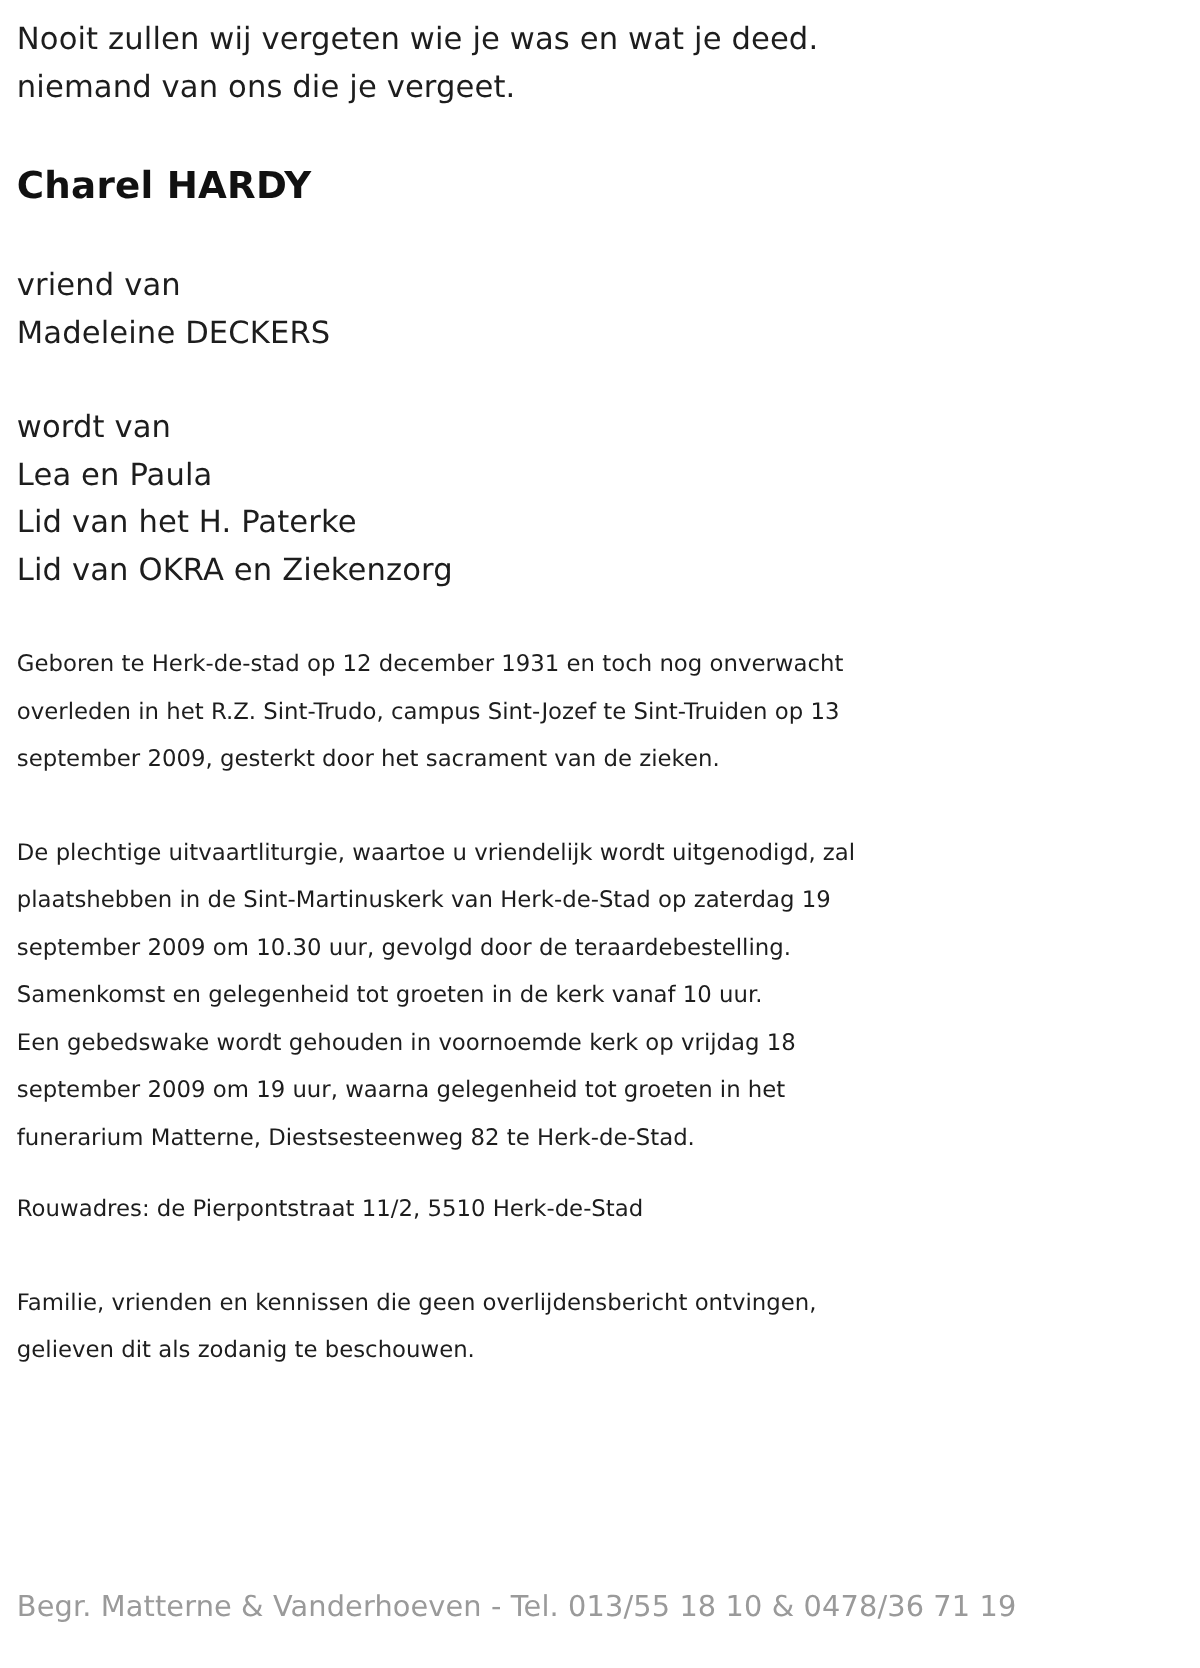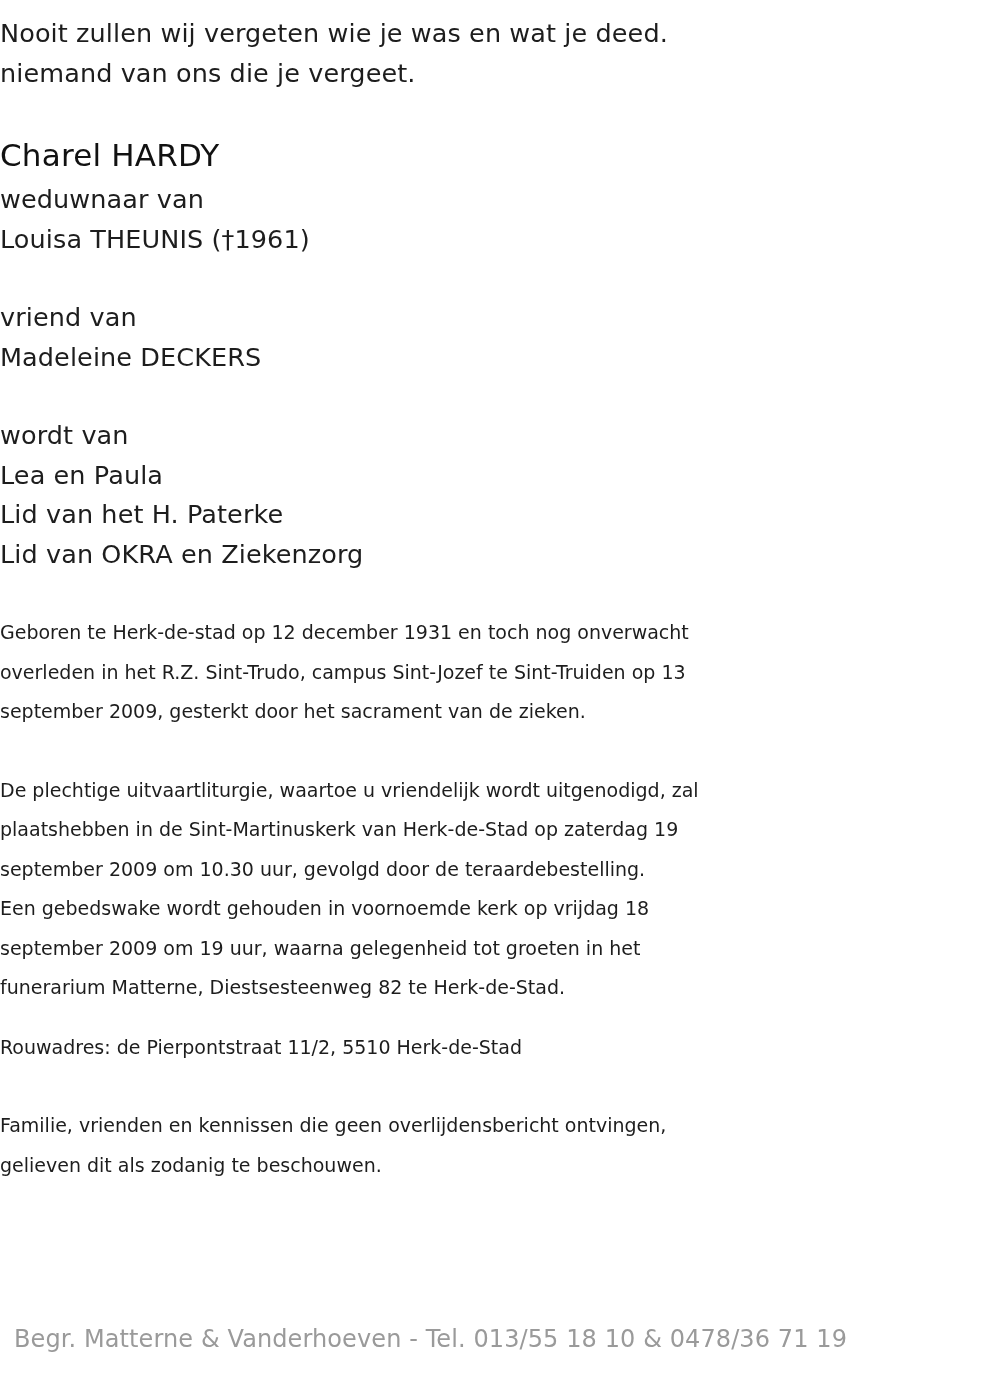--- a/index.html
+++ b/index.html
@@ -12,40 +12,40 @@
     height: 1390px;
     font-family: "DejaVu Sans", sans-serif;
     color: #1a1a1a;
     overflow: hidden;
   }
   .page {
     position: relative;
     width: 951px;
     height: 1390px;
     box-sizing: border-box;
-    padding: 14px 34px 0 0;
+    padding: 14px 34px 0 14px;
   }
   .block {
     font-size: 25.5px;
     line-height: 39.5px;
     color: #1d1d1d;
     letter-spacing: 0.1px;
   }
   .line {
     white-space: pre-wrap;
   }
   .spacer {
     height: 39px;
   }
   .spacer-small {
     height: 20px;
   }
   .name {
     font-size: 31px;
-    font-weight: normal;
+    font-weight: bold;
     line-height: 46px;
     letter-spacing: 0.2px;
     color: #111111;
     margin-bottom: 2px;
   }
   .paragraph {
     font-size: 19px;
     line-height: 39.5px;
     color: #1d1d1d;
   }
@@ -66,24 +66,20 @@
 
   <div class="block">
     <div class="line">Nooit zullen wij vergeten wie je was en wat je deed.</div>
     <div class="line">niemand van ons die je vergeet.</div>
   </div>
 
   <div class="spacer"></div>
 
   <div class="name">Charel HARDY</div>
 
-  <div class="block">
-    <div class="line">weduwnaar van</div>
-    <div class="line">Louisa THEUNIS (†1961)</div>
-  </div>
 
   <div class="spacer"></div>
 
   <div class="block">
     <div class="line">vriend van</div>
     <div class="line">Madeleine DECKERS</div>
   </div>
 
   <div class="spacer"></div>
 
@@ -101,20 +97,21 @@
     <div class="line">overleden in het R.Z. Sint-Trudo, campus Sint-Jozef te Sint-Truiden op 13</div>
     <div class="line">september 2009, gesterkt door het sacrament van de zieken.</div>
   </div>
 
   <div class="spacer"></div>
 
   <div class="paragraph">
     <div class="line">De plechtige uitvaartliturgie, waartoe u vriendelijk wordt uitgenodigd, zal</div>
     <div class="line">plaatshebben in de Sint-Martinuskerk van Herk-de-Stad op zaterdag 19</div>
     <div class="line">september 2009 om 10.30 uur, gevolgd door de teraardebestelling.</div>
+    <div class="line">Samenkomst en gelegenheid tot groeten in de kerk vanaf 10 uur.</div>
     <div class="line">Een gebedswake wordt gehouden in voornoemde kerk op vrijdag 18</div>
     <div class="line">september 2009 om 19 uur, waarna gelegenheid tot groeten in het</div>
     <div class="line">funerarium Matterne, Diestsesteenweg 82 te Herk-de-Stad.</div>
   </div>
 
   <div class="spacer-small"></div>
 
   <div class="paragraph">Rouwadres: de Pierpontstraat 11/2, 5510 Herk-de-Stad</div>
 
   <div class="spacer"></div>

